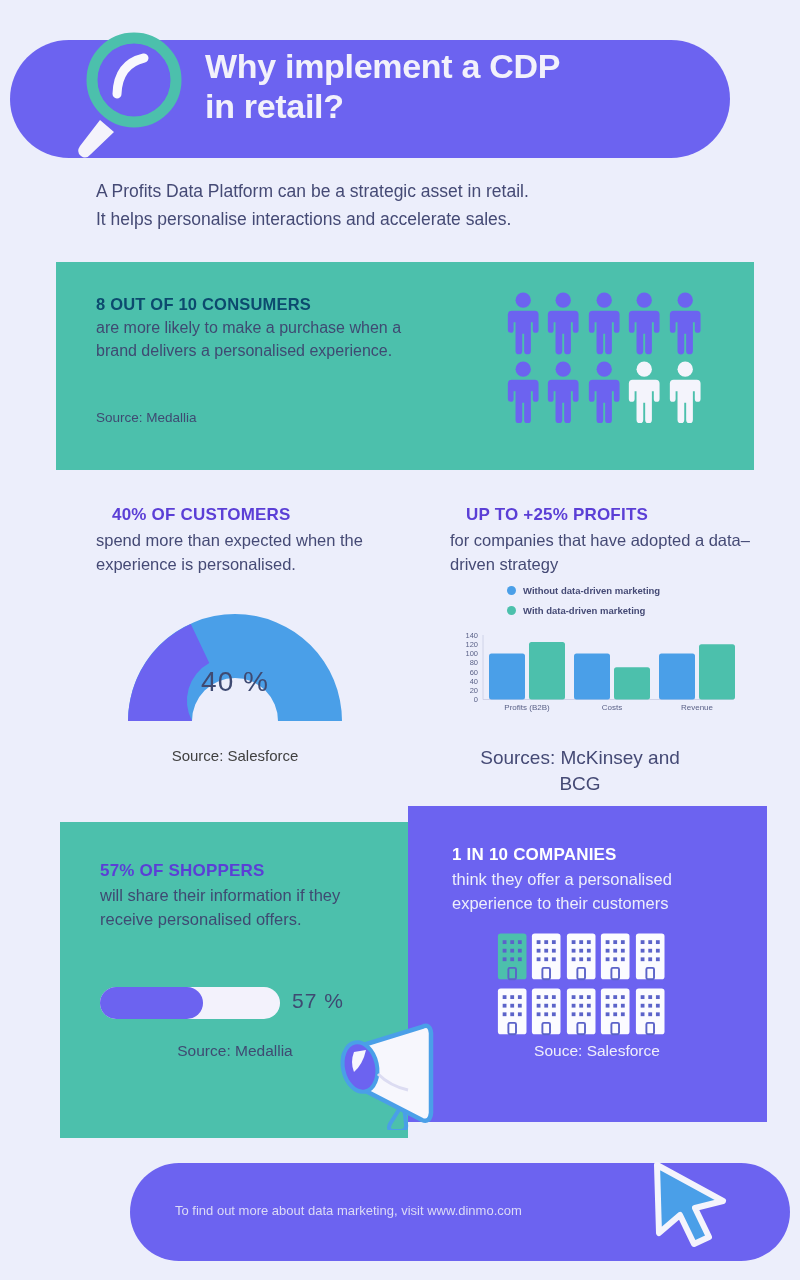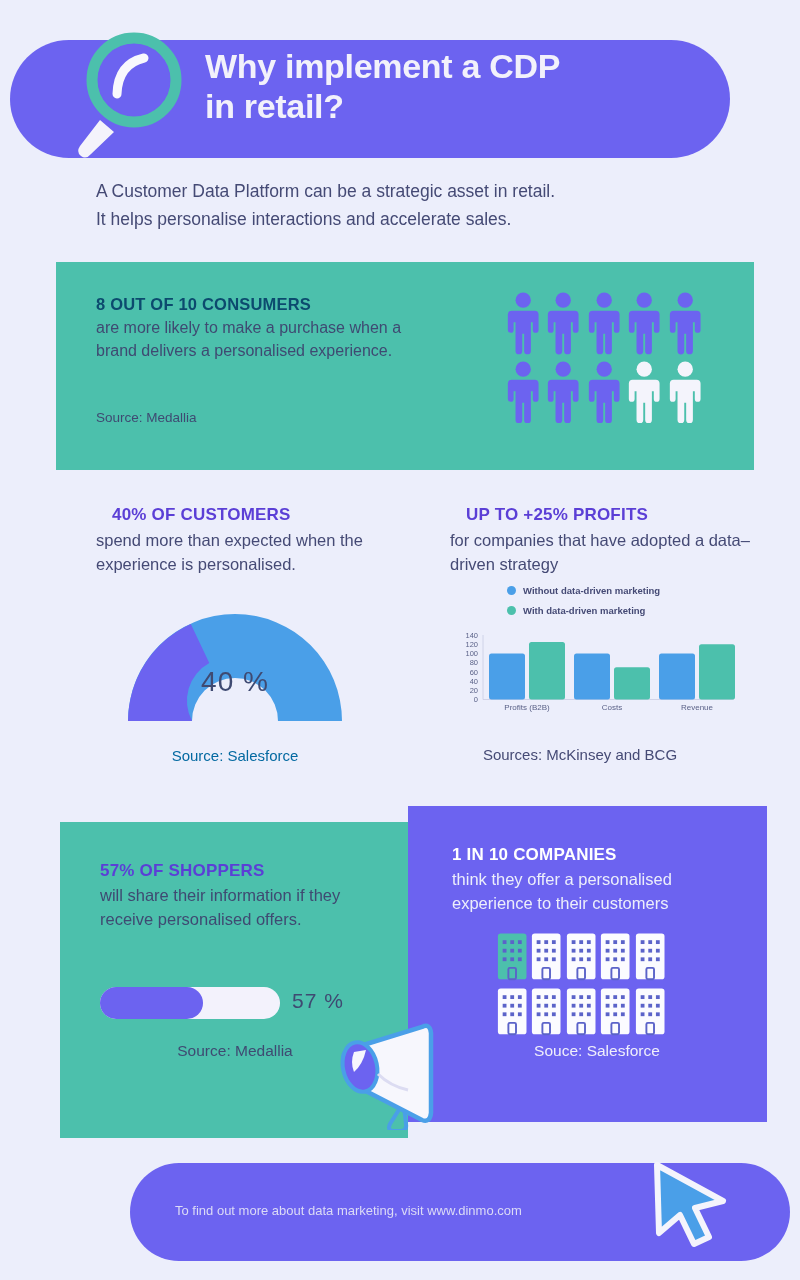--- a/index.html
+++ b/index.html
@@ -54,32 +54,32 @@
   .stat-head{color:#5b3fd6;font-size:17px;font-weight:bold;letter-spacing:0.2px;margin:0 0 4px 16px;}
   .stat-body{color:#454a75;font-size:16.5px;line-height:1.45;}
   
   .gauge-wrap{position:absolute;left:110px;top:598px;width:250px;height:125px;}
   .gauge-label{
     position:absolute;left:110px;top:666px;width:250px;text-align:center;
     color:#3f4a72;font-size:28px;letter-spacing:1px;
   }
   .src-left{
     position:absolute;left:110px;top:747px;width:250px;text-align:center;
-    color:#0369a1;font-size:15px;
+    color:#404040;font-size:15px;
   }
   
   .chart-box{position:absolute;left:452px;top:585px;width:285px;height:145px;}
   .legend{position:absolute;left:55px;top:0;font-weight:bold;}
   .legend-row{display:flex;align-items:center;margin-bottom:9px;}
   .legend-dot{width:9px;height:9px;border-radius:50%;margin-right:7px;}
   .legend-text{color:#454a75;font-size:9.5px;}
   .plot{position:absolute;left:0;top:42px;width:285px;height:100px;}
   .src-right{
     position:absolute;left:470px;top:745px;width:220px;text-align:center;
-    color:#454a75;font-size:15px;line-height:1.35;
+    color:#454a75;font-size:19px;line-height:1.35;
   }
   
   .panel-teal-bot{
     position:absolute;left:60px;top:806px;width:348px;height:316px;
     background:#4cc0ac;
     margin-top:16px;
   }
   .panel-purple{
     position:absolute;left:408px;top:806px;width:346px;height:316px;
     background:#6c63f0;
@@ -127,21 +127,21 @@
     <path d="M55 66 Q56 36 82 30" fill="none" stroke="#f8f8fd" stroke-width="9" stroke-linecap="round"></path>
   </svg>
 </div>
 
 <div class="header-title">
   <div>Why implement a CDP</div>
   <div>in retail?</div>
 </div>
 
 <div class="intro">
-  <div>A Customer Data Platform can be a strategic asset in retail.</div>
+  <div>A Profits Data Platform can be a strategic asset in retail.</div>
   <div>It helps personalise interactions and accelerate sales.</div>
 </div>
 
 <div class="panel-teal-top">
   <div class="p1-head">8 OUT OF 10 CONSUMERS</div>
   <div class="p1-body">are more likely to make a purchase when a brand delivers a personalised experience.</div>
   <div class="p1-src">Source: Medallia</div>
 
   <div class="people-grid">
     <svg class="person" viewBox="0 0 40 62">

